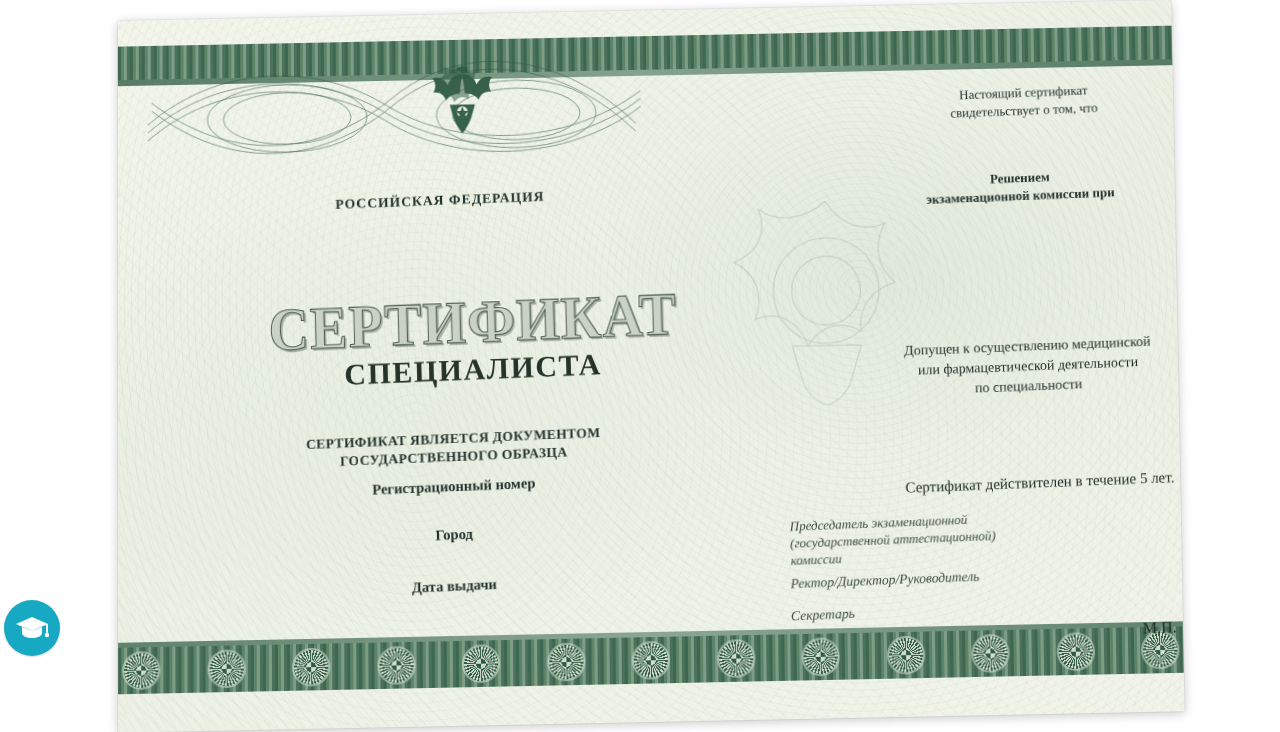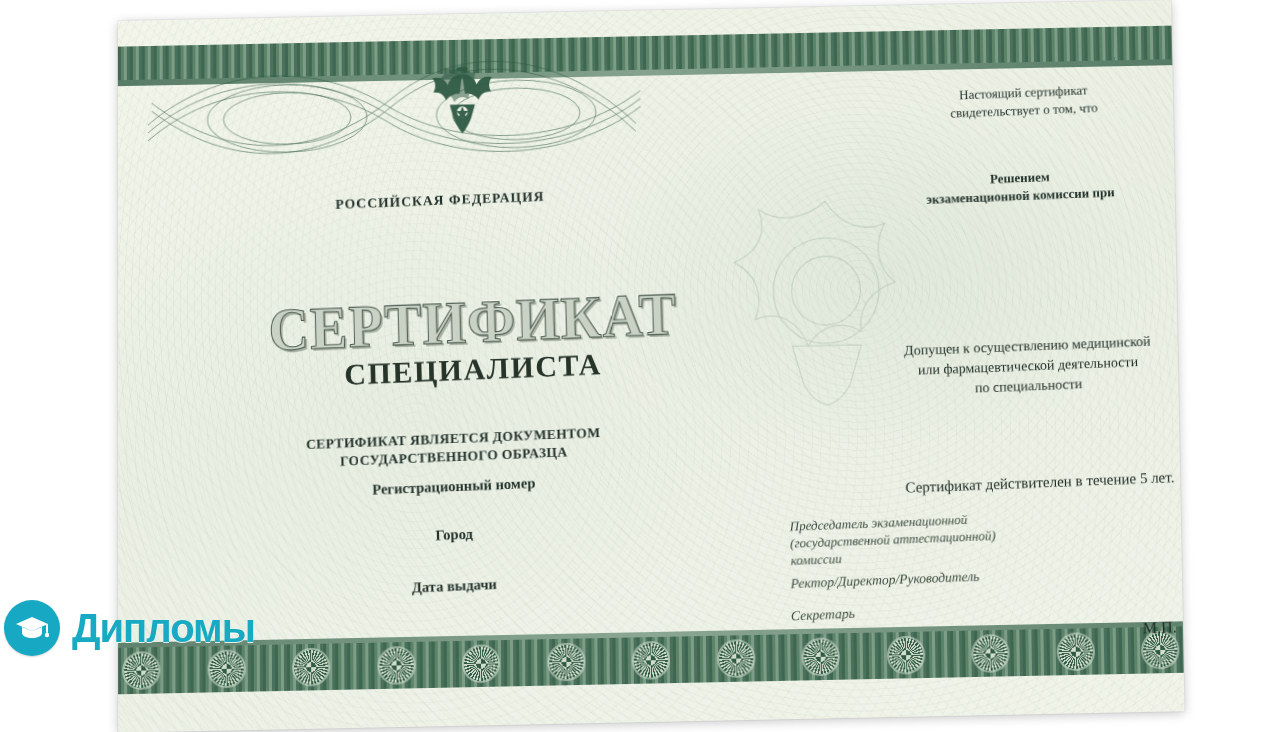--- a/index.html
+++ b/index.html
@@ -267,16 +267,15 @@
 
   <div id="logo">
     <div id="logo-badge">
       <svg width="34" height="26" viewBox="0 0 34 26">
         <path d="M17 2 L33 9 L17 16 L1 9 Z" fill="#ffffff"></path>
         <path d="M7 12 v6 c0 3 5 5 10 5 s10 -2 10 -5 v-6 l-10 4 z" fill="#ffffff"></path>
         <rect x="31" y="9" width="2" height="9" rx="1" fill="#ffffff"></rect>
         <circle cx="32" cy="20" r="2.2" fill="#ffffff"></circle>
       </svg>
     </div>
-    <div id="logo-text">Дипломы</div>
   </div>
 
 </div>
 
 </body></html>

